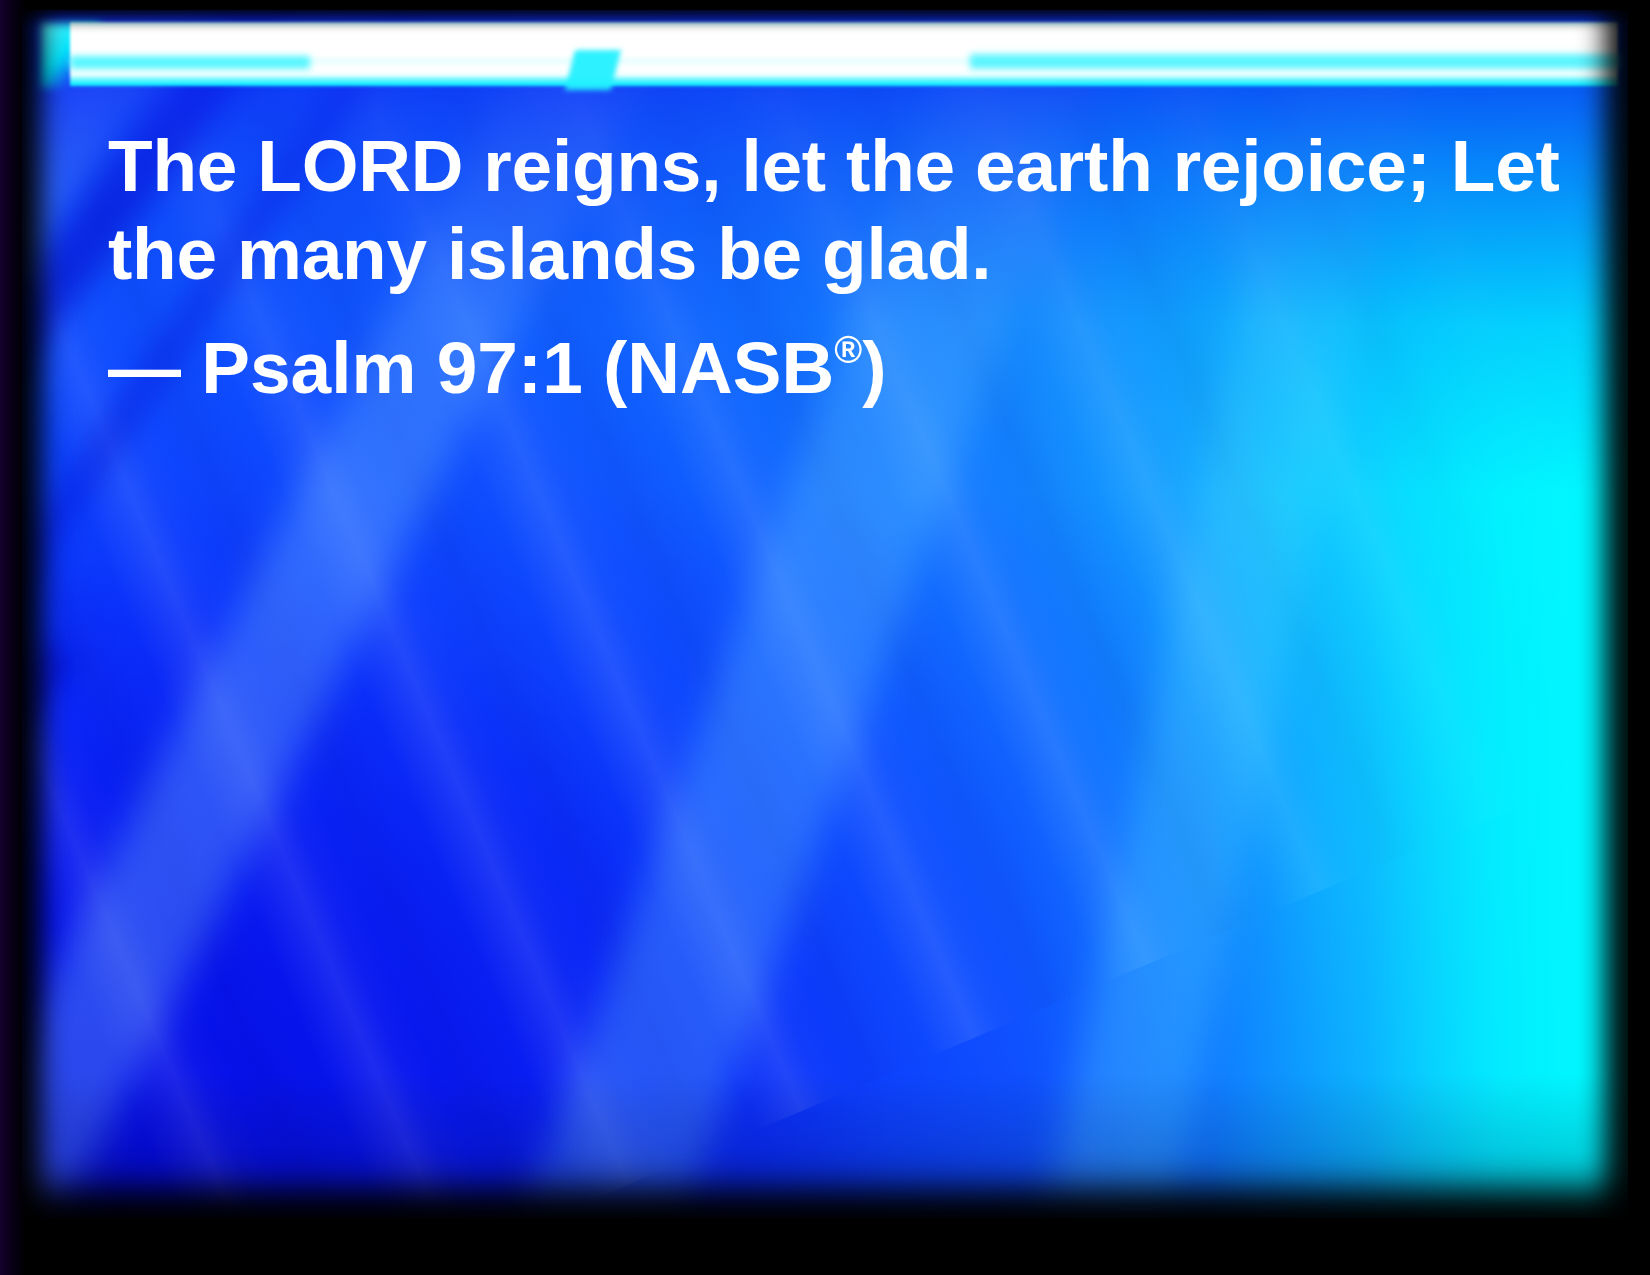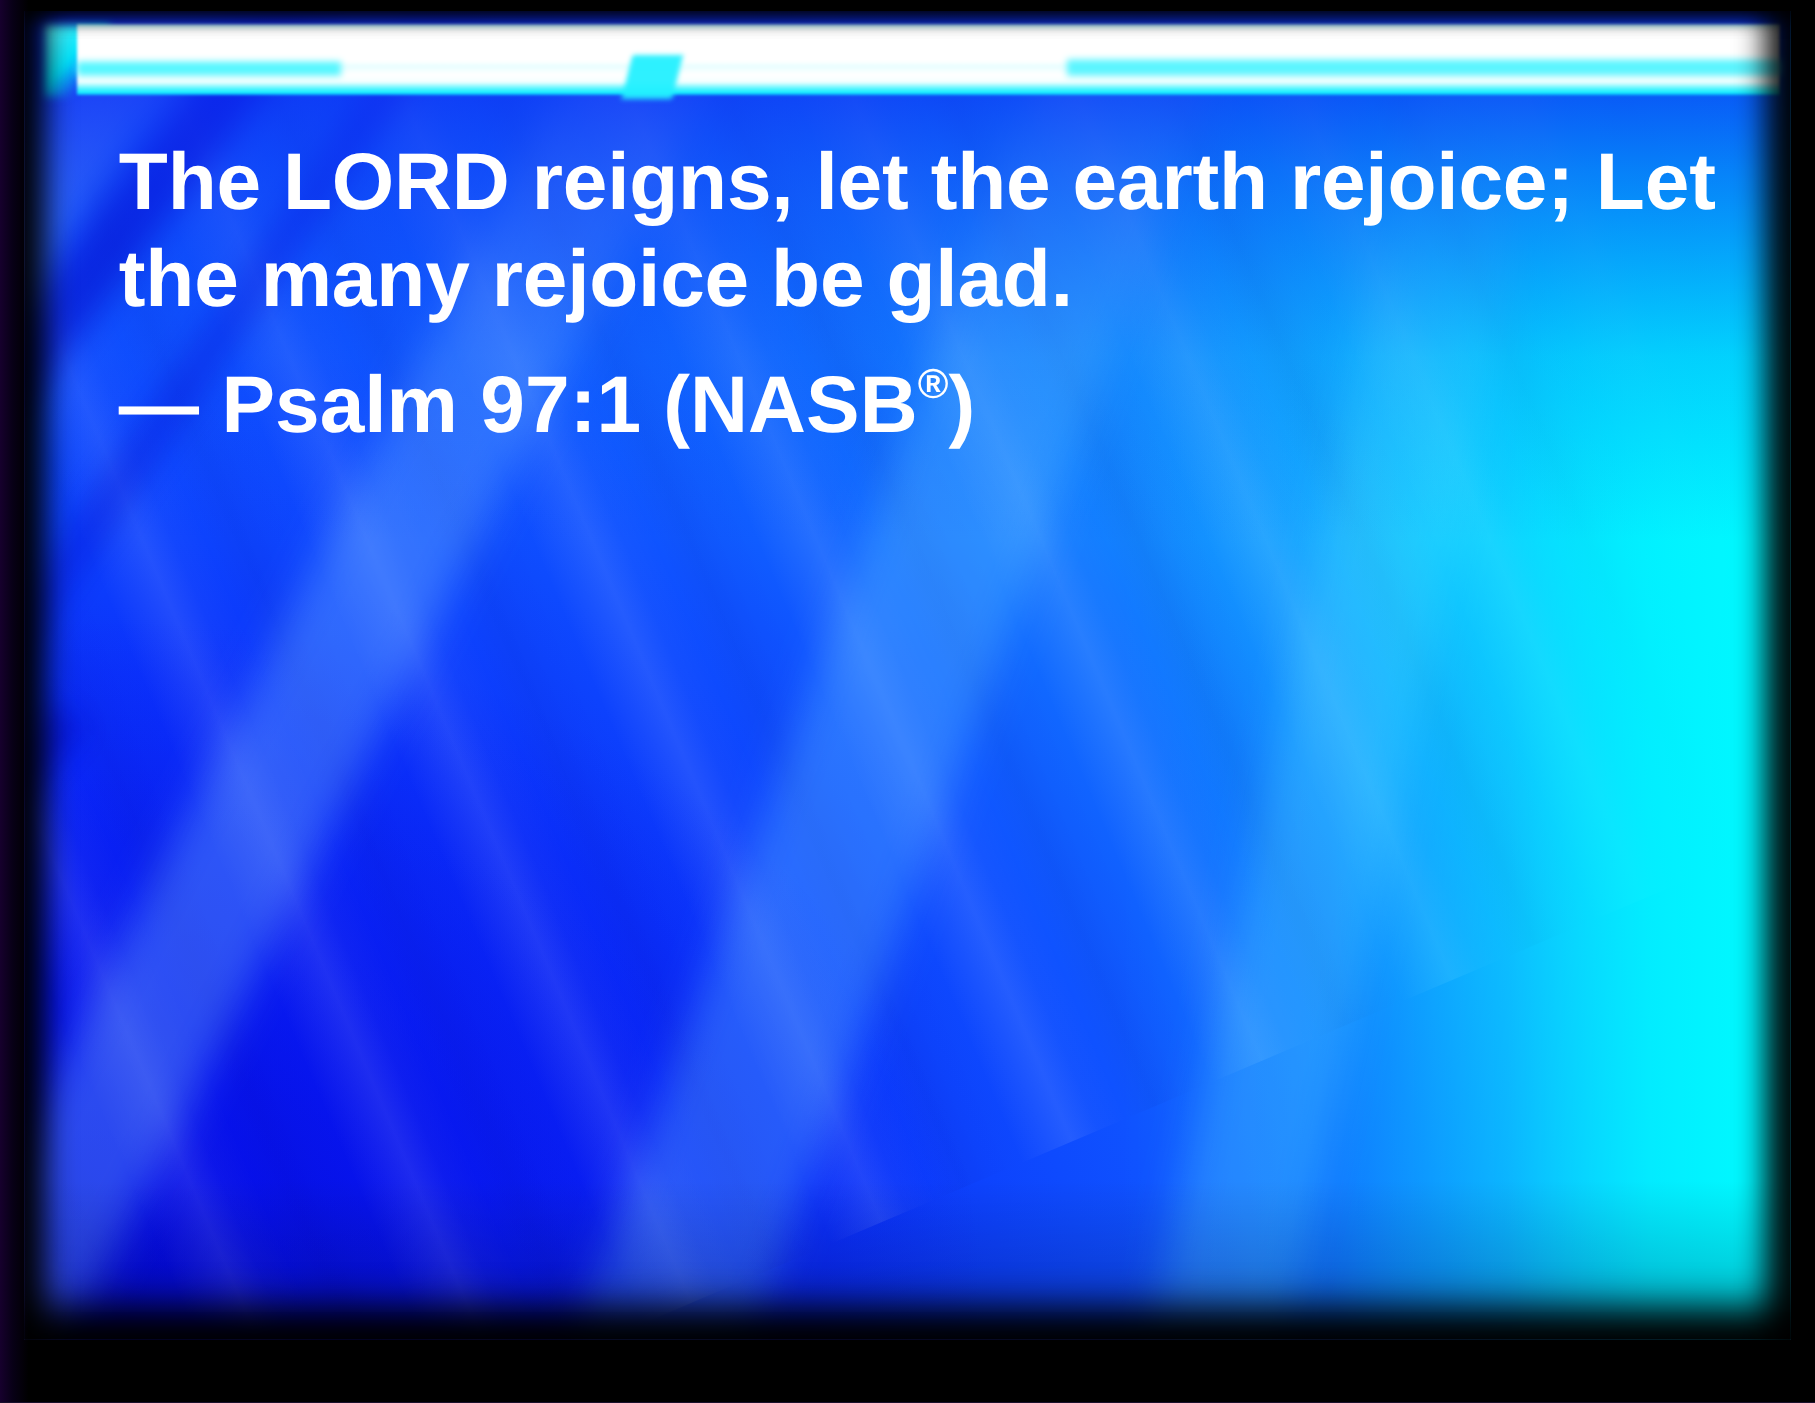--- a/index.html
+++ b/index.html
@@ -295,21 +295,21 @@
 
     <div id="glowwedge"></div>
     <div id="glowbar">
       <div class="cy-left"></div>
       <div class="cy-notch"></div>
       <div class="cy-right"></div>
     </div>
 
     <div id="textblock">
       <div class="verse-line">The LORD reigns, let the earth rejoice; Let</div>
-      <div class="verse-line">the many rejoice be glad.</div>
+      <div class="verse-line">the many islands be glad.</div>
       <div id="attribution"><span>—</span>&nbsp;<span>Psalm 97:1</span>&nbsp;<span>(NASB</span><span class="reg">®</span><span>)</span></div>
     </div>
 
     <div id="vignette"></div>
   </div>
 
   <div id="left-fringe"></div>
 </div>
 
 </body></html>

